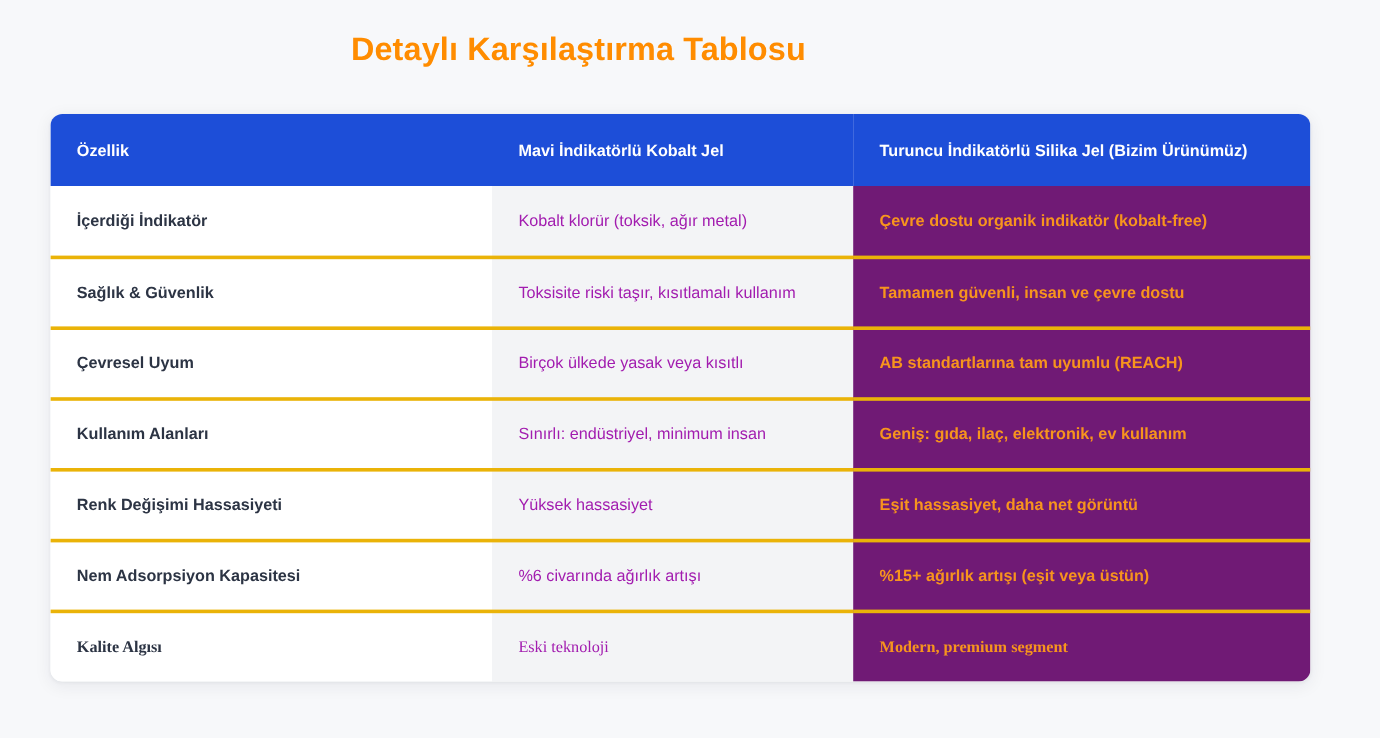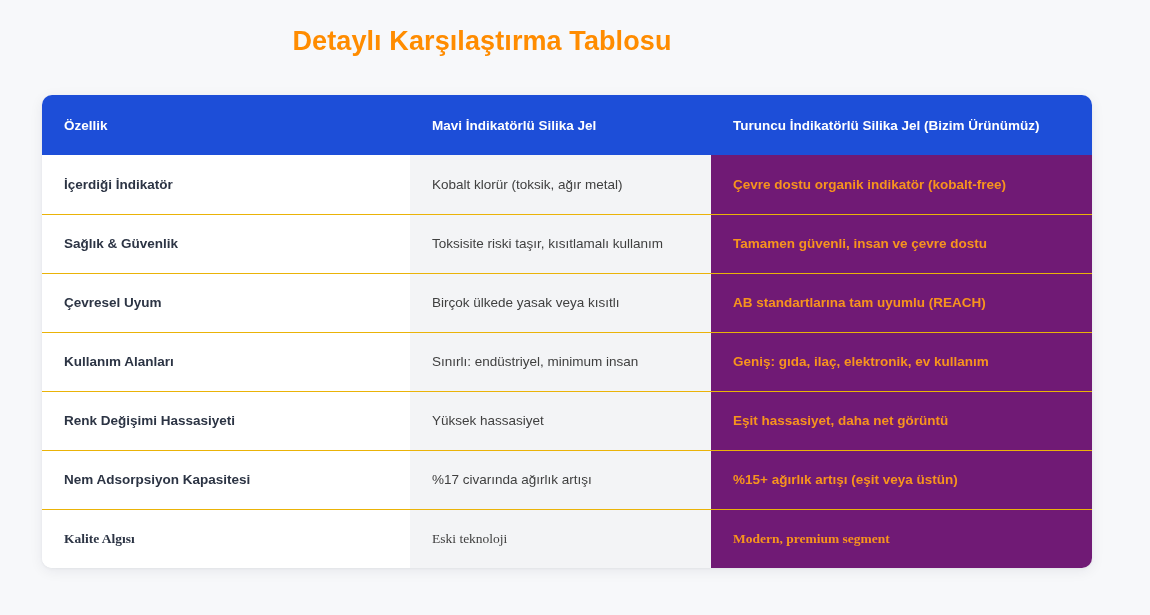--- a/index.html
+++ b/index.html
@@ -66,38 +66,38 @@
     vertical-align: middle;
     white-space: nowrap;
     box-sizing: border-box;
   }
 
   table.compare tbody td {
     height: 59px;
     padding: 0 22px;
     vertical-align: middle;
     box-sizing: border-box;
-    border-bottom: 1px solid #eab308;
+    border-bottom: 3px solid #eab308;
   }
 
   table.compare tbody tr:last-child td {
     border-bottom: none;
     font-family: Liberation Serif, serif;
   }
 
   td.cell-feature {
     background: #ffffff;
     color: #2c3444;
     font-size: 13.5px;
     font-weight: bold;
   }
 
   td.cell-blue {
     background: #f3f4f6;
-    color: #404040;
+    color: #a21caf;
     font-size: 13.5px;
     font-weight: normal;
   }
 
   td.cell-orange {
     background: #701a75;
     color: #f7941d;
     font-size: 13.5px;
     font-weight: bold;
   }
@@ -112,21 +112,21 @@
   <div class="table-wrap">
     <table class="compare">
       <colgroup>
         <col class="c-feature">
         <col class="c-blue">
         <col class="c-orange">
       </colgroup>
       <thead>
         <tr>
           <th>Özellik</th>
-          <th>Mavi İndikatörlü Silika Jel</th>
+          <th>Mavi İndikatörlü Kobalt Jel</th>
           <th>Turuncu İndikatörlü Silika Jel (Bizim Ürünümüz)</th>
         </tr>
       </thead>
       <tbody id="table-body">
       <tr>
             <td class="cell-feature">İçerdiği İndikatör</td>
             <td class="cell-blue">Kobalt klorür (toksik, ağır metal)</td>
             <td class="cell-orange">Çevre dostu organik indikatör (kobalt-free)</td>
           </tr>
           <tr>
@@ -144,21 +144,21 @@
             <td class="cell-blue">Sınırlı: endüstriyel, minimum insan</td>
             <td class="cell-orange">Geniş: gıda, ilaç, elektronik, ev kullanım</td>
           </tr>
           <tr>
             <td class="cell-feature">Renk Değişimi Hassasiyeti</td>
             <td class="cell-blue">Yüksek hassasiyet</td>
             <td class="cell-orange">Eşit hassasiyet, daha net görüntü</td>
           </tr>
           <tr>
             <td class="cell-feature">Nem Adsorpsiyon Kapasitesi</td>
-            <td class="cell-blue">%17 civarında ağırlık artışı</td>
+            <td class="cell-blue">%6 civarında ağırlık artışı</td>
             <td class="cell-orange">%15+ ağırlık artışı (eşit veya üstün)</td>
           </tr>
           <tr>
             <td class="cell-feature">Kalite Algısı</td>
             <td class="cell-blue">Eski teknoloji</td>
             <td class="cell-orange">Modern, premium segment</td>
           </tr>
         </tbody>
     </table>
   </div>

